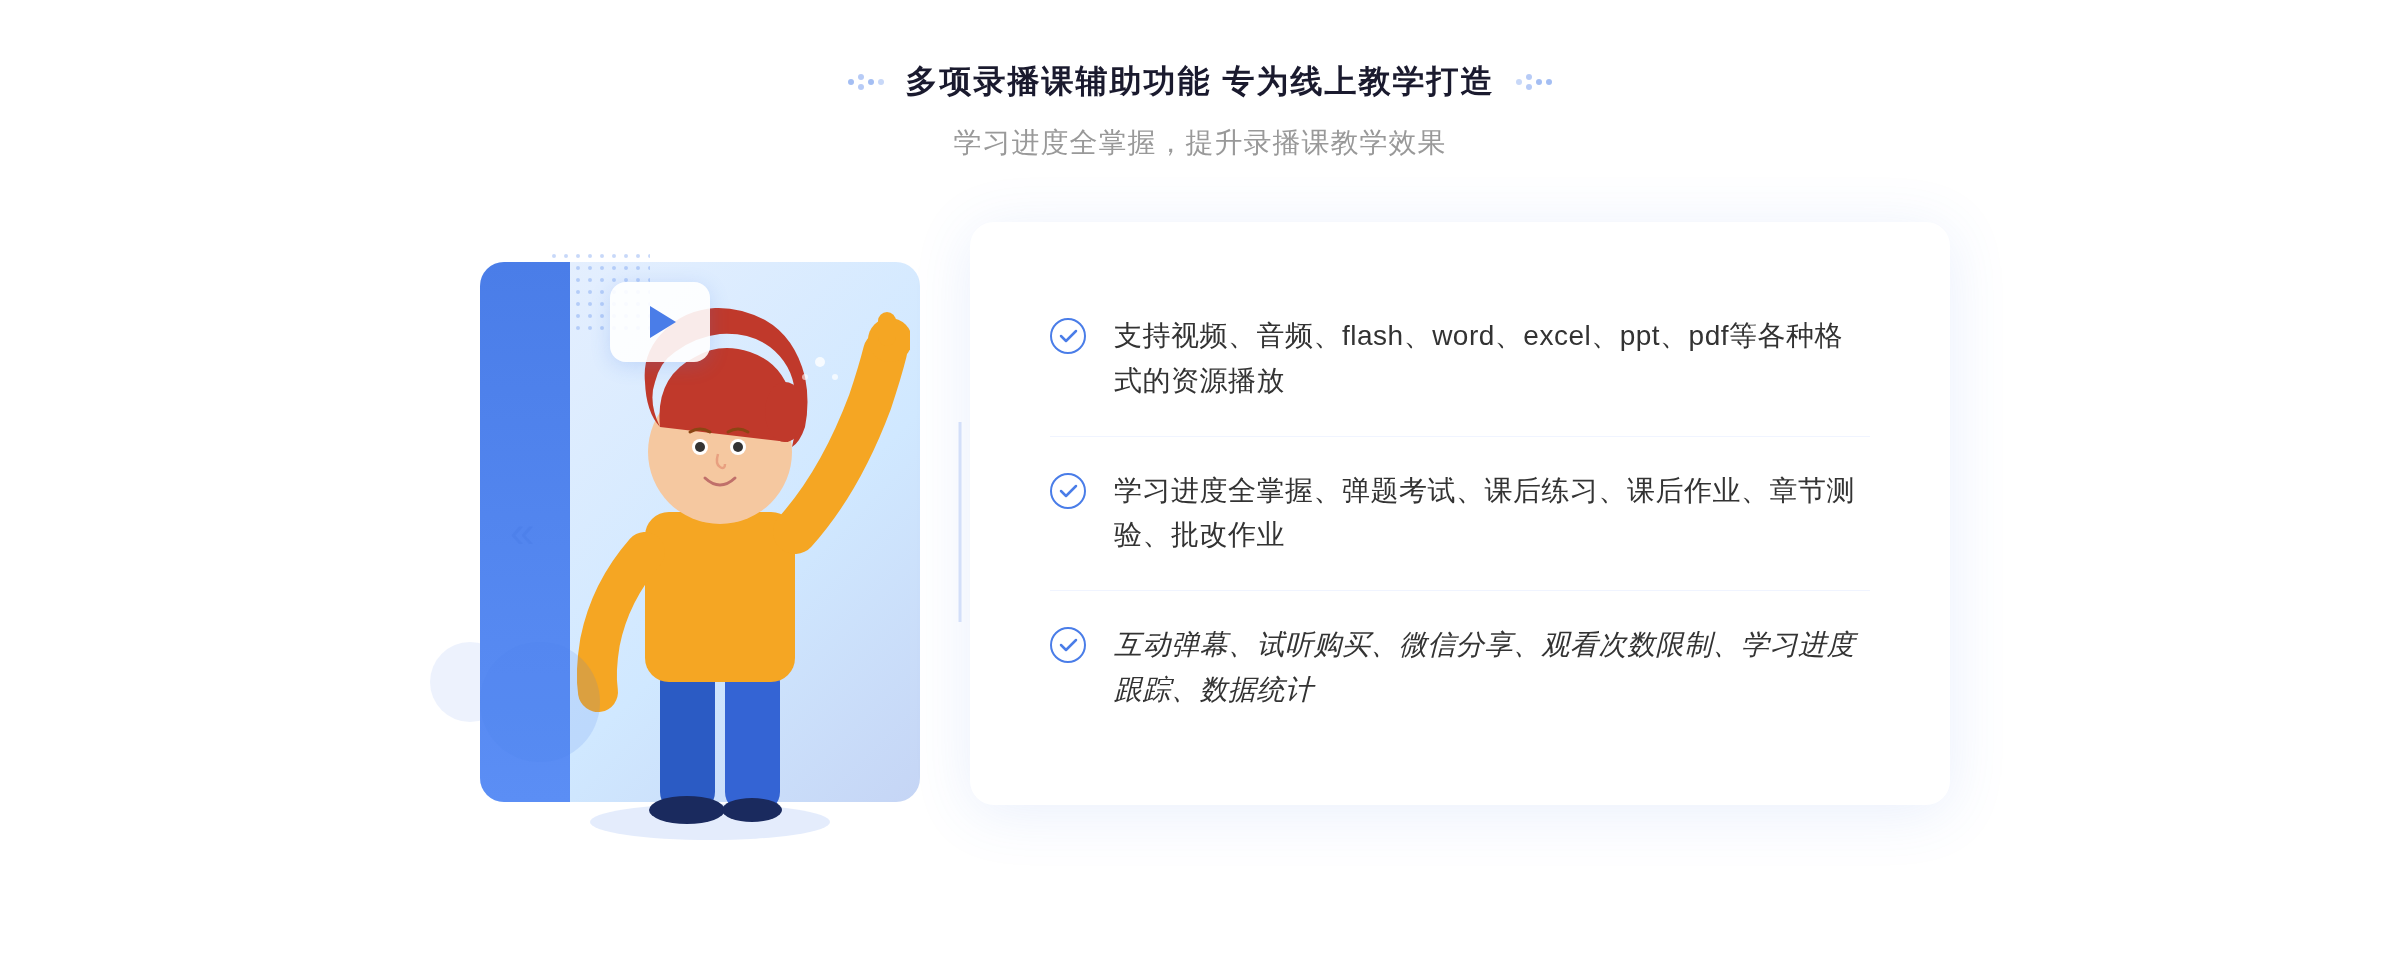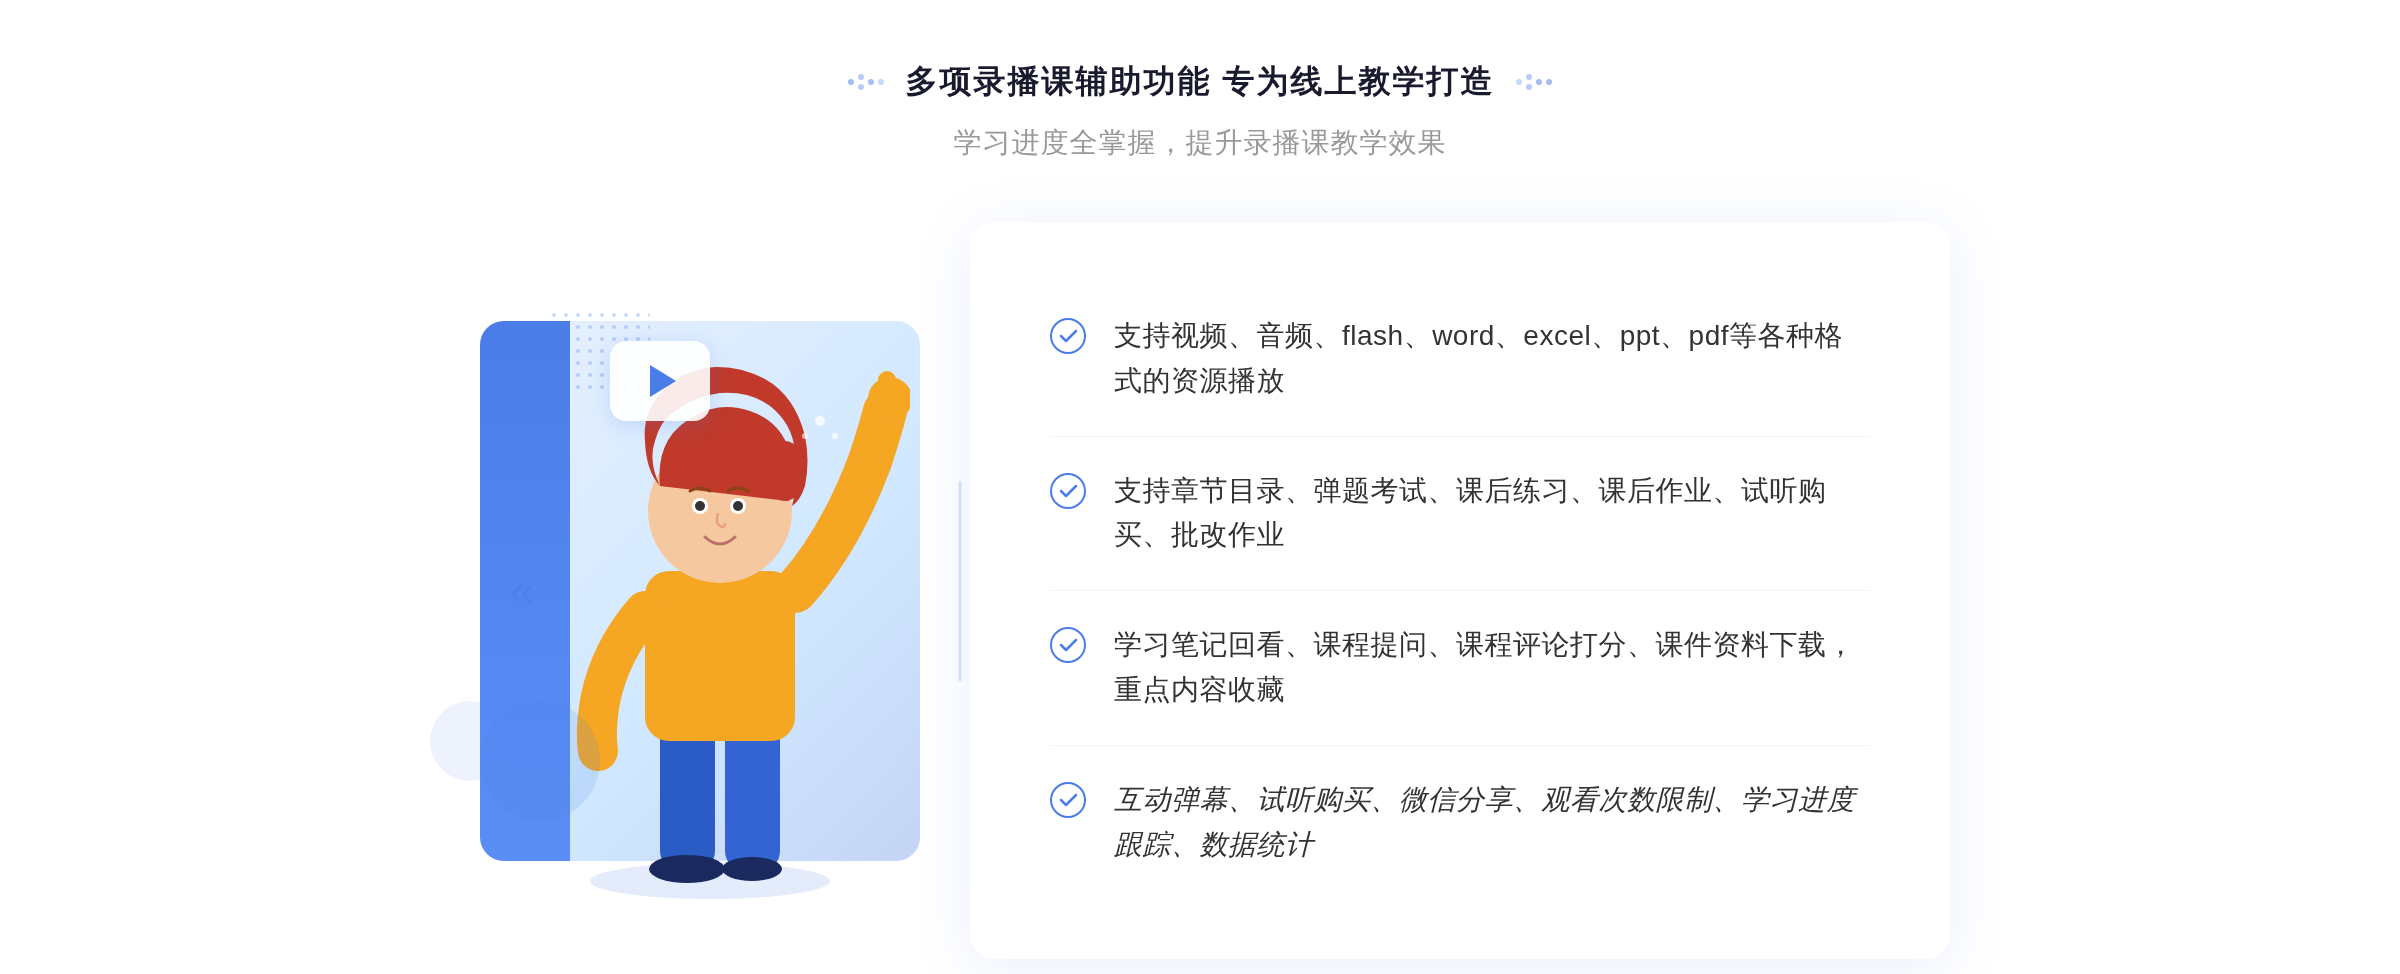--- a/index.html
+++ b/index.html
@@ -55,21 +55,21 @@
     .subtitle {
       font-size: 28px;
       color: #999;
       letter-spacing: 1px;
       margin-top: 4px;
     }
 
     
     .content-area {
       display: flex;
-      align-items: center;
+      align-items: flex-start;
       width: 1500px;
       margin-top: 40px;
       position: relative;
     }
 
     
     .illustration-area {
       width: 560px;
       height: 620px;
       position: relative;
@@ -351,35 +351,28 @@
           <polyline points="11,18 16,23 26,13" stroke="#4a7de8" stroke-width="2.5" fill="none" stroke-linecap="round" stroke-linejoin="round"></polyline>
         </svg>
         <span class="feature-text">支持视频、音频、flash、word、excel、ppt、pdf等各种格式的资源播放</span>
       </div>
 
       <div class="feature-item">
         <svg class="check-icon" viewBox="0 0 36 36" fill="none" xmlns="http://www.w3.org/2000/svg">
           <circle cx="18" cy="18" r="17" stroke="#4a7de8" stroke-width="2" fill="none"></circle>
           <polyline points="11,18 16,23 26,13" stroke="#4a7de8" stroke-width="2.5" fill="none" stroke-linecap="round" stroke-linejoin="round"></polyline>
         </svg>
-        <span class="feature-text">支持章节目录、弹题考试、课后练习、课后作业、试听购买、批改作业</span>
-      </div>
+        <span class="feature-text">学习进度全掌握、弹题考试、课后练习、课后作业、章节测验、批改作业</span>
+      </div>
+
 
       <div class="feature-item">
         <svg class="check-icon" viewBox="0 0 36 36" fill="none" xmlns="http://www.w3.org/2000/svg">
           <circle cx="18" cy="18" r="17" stroke="#4a7de8" stroke-width="2" fill="none"></circle>
           <polyline points="11,18 16,23 26,13" stroke="#4a7de8" stroke-width="2.5" fill="none" stroke-linecap="round" stroke-linejoin="round"></polyline>
         </svg>
-        <span class="feature-text">学习笔记回看、课程提问、课程评论打分、课件资料下载，重点内容收藏</span>
-      </div>
-
-      <div class="feature-item">
-        <svg class="check-icon" viewBox="0 0 36 36" fill="none" xmlns="http://www.w3.org/2000/svg">
-          <circle cx="18" cy="18" r="17" stroke="#4a7de8" stroke-width="2" fill="none"></circle>
-          <polyline points="11,18 16,23 26,13" stroke="#4a7de8" stroke-width="2.5" fill="none" stroke-linecap="round" stroke-linejoin="round"></polyline>
-        </svg>
         <span class="feature-text">互动弹幕、试听购买、微信分享、观看次数限制、学习进度跟踪、数据统计</span>
       </div>
 
     </div>
   </div>
 
 </div>
 
 </body></html>

